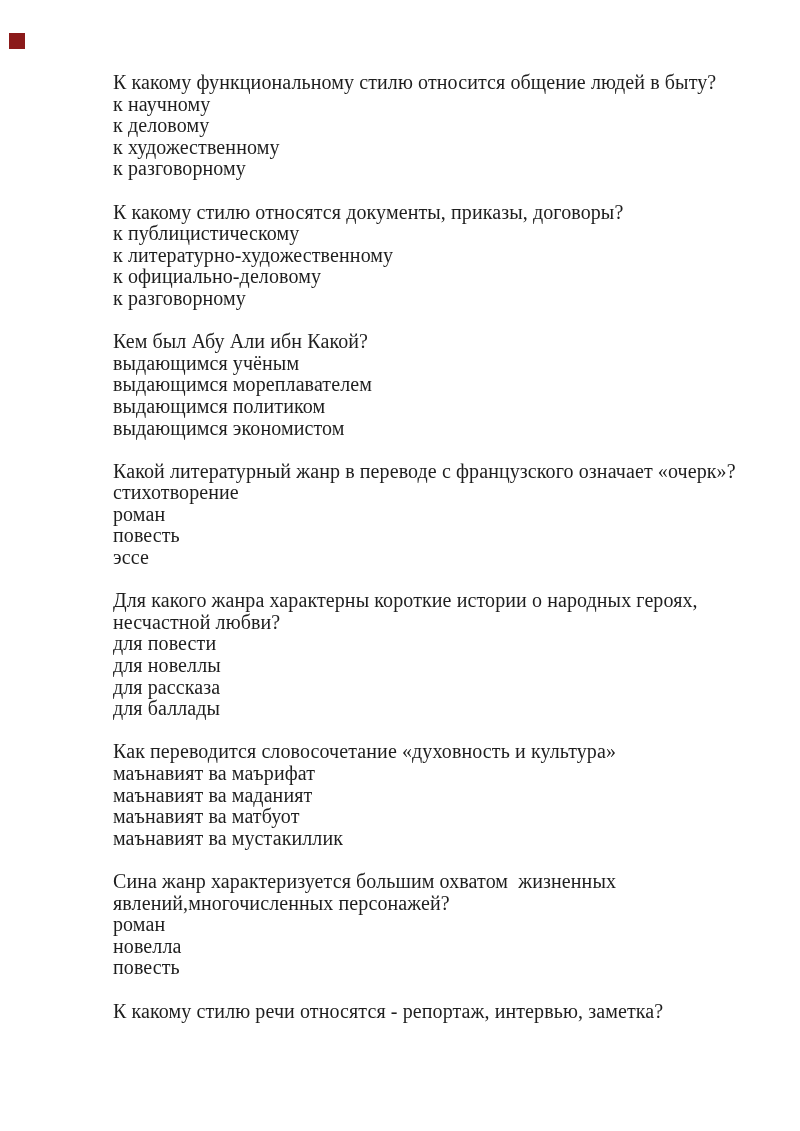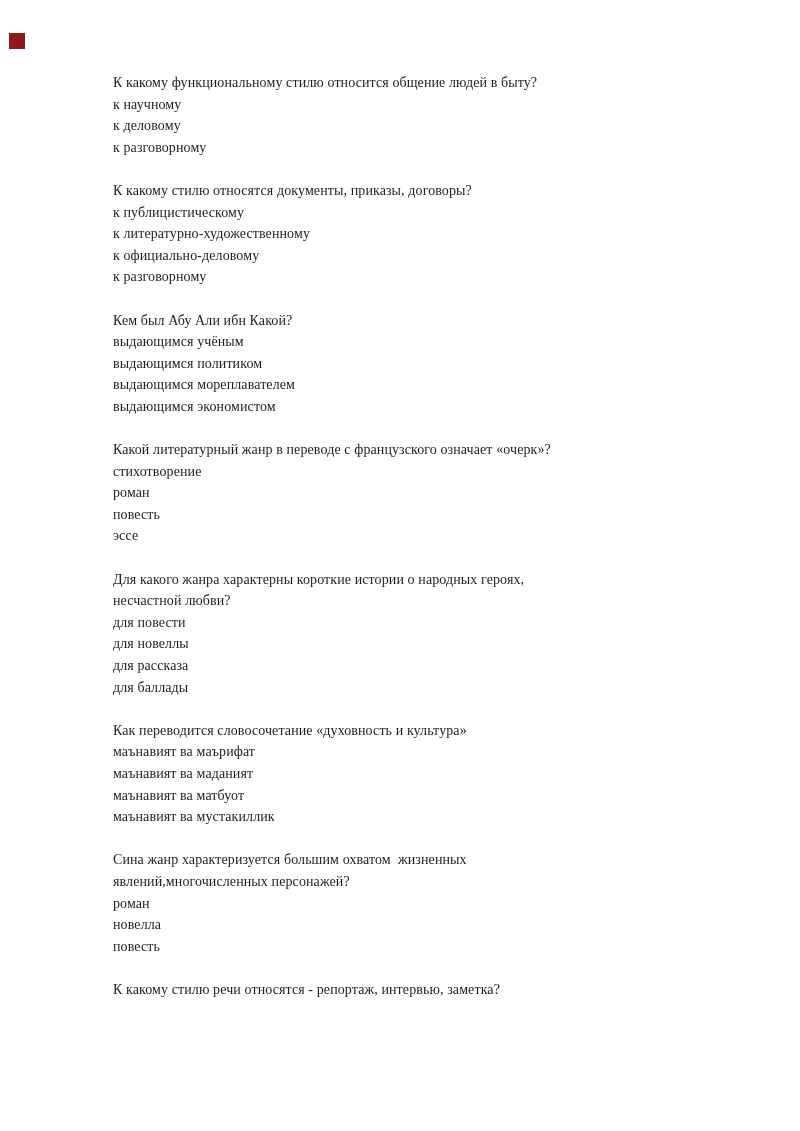--- a/index.html
+++ b/index.html
@@ -18,21 +18,21 @@
     top: 33px;
     width: 16px;
     height: 16px;
     background: #8b1a1a;
   }
   .doc {
     position: absolute;
     left: 113px;
     top: 72px;
     width: 680px;
-    font-size: 14px;
+    font-size: 20px;
     line-height: 21.6px;
     letter-spacing: 0.1px;
   }
   .block { margin: 0 0 21.6px 0; }
   .block:last-child { margin-bottom: 8px; font-family: Liberation Serif, serif; }
   .line {
     white-space: pre-wrap;
     min-height: 21.6px;
   }
 </style>
@@ -40,36 +40,37 @@
 <body>
 
 <div class="red-marker"></div>
 
 <div class="doc">
 
   <div class="block">
     <div class="line">К какому функциональному стилю относится общение людей в быту?</div>
     <div class="line">к научному</div>
     <div class="line">к деловому</div>
+    <div class="line">к художественному</div>
     <div class="line">к разговорному</div>
   </div>
 
   <div class="block">
     <div class="line">К какому стилю относятся документы, приказы, договоры?</div>
     <div class="line">к публицистическому</div>
     <div class="line">к литературно-художественному</div>
     <div class="line">к официально-деловому</div>
     <div class="line">к разговорному</div>
   </div>
 
   <div class="block">
     <div class="line">Кем был Абу Али ибн Какой?</div>
     <div class="line">выдающимся учёным</div>
+    <div class="line">выдающимся мореплавателем</div>
     <div class="line">выдающимся политиком</div>
-    <div class="line">выдающимся мореплавателем</div>
     <div class="line">выдающимся экономистом</div>
   </div>
 
   <div class="block">
     <div class="line">Какой литературный жанр в переводе с французского означает «очерк»?</div>
     <div class="line">стихотворение</div>
     <div class="line">роман</div>
     <div class="line">повесть</div>
     <div class="line">эссе</div>
   </div>

